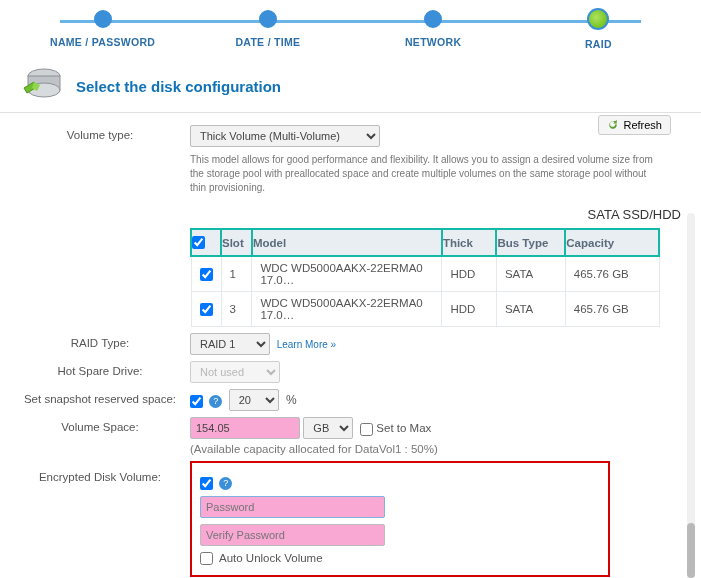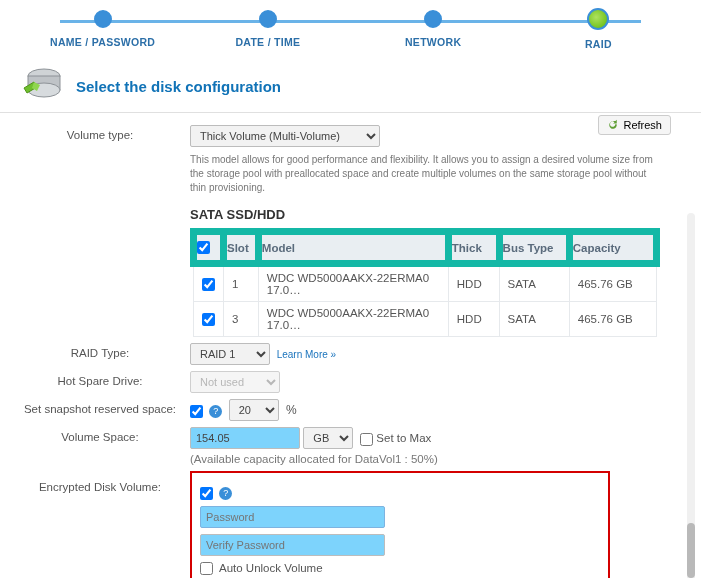--- a/index.html
+++ b/index.html
@@ -22,30 +22,30 @@
 
 
 .body-scroll { position: relative; padding: 6px 20px 10px; }
 .refresh-btn { position: absolute; right: 30px; top: 2px; background: #f5f5f5; border: 1px solid #ccc; border-radius: 3px; padding: 3px 8px; font-size: 11px; display: flex; align-items: center; gap: 4px; cursor: pointer; }
 .refresh-ico { width: 12px; height: 12px; }
 
 .form-row { display: flex; align-items: flex-start; margin: 6px 0; }
 .form-label { width: 170px; text-align: center; padding-right: 10px; color: #555; padding-top: 4px; font-size: 11.5px; }
 .form-control { flex: 1; }
 
-select, input[type=text], input[type=password] { border: 1px solid #bcbcbc; border-radius: 2px; background: #7dd3fc; font-size: 11px; padding: 3px 5px; height: 22px; color: #444; }
+select, input[type=text], input[type=password] { border: 1px solid #bcbcbc; border-radius: 2px; background: #f9a8d4; font-size: 11px; padding: 3px 5px; height: 22px; color: #444; }
 select { background: #f2f2f2; }
 select[disabled] { color: #999; }
 .desc-text { color: #777; font-size: 10px; margin-top: 6px; max-width: 470px; line-height: 1.4; }
 
-.section-title { font-weight: bold; font-size: 13px; color: #333; margin: 12px 0 6px; }
+.section-title { font-weight: normal; font-size: 13px; color: #333; margin: 12px 0 6px; text-align: right; }
 
 
 .disk-table { border: 1px solid #cfd6dc; border-collapse: collapse; width: 470px; font-size: 11.5px; }
-.disk-table th { background: #e9eef2; color: #5a6b7c; font-weight: bold; text-align: left; padding: 6px 0; border: 7px solid #14b8a6; }
+.disk-table th { background: #e9eef2; color: #5a6b7c; font-weight: bold; text-align: left; padding: 6px 0; border: 2px solid #14b8a6; }
 .disk-table td { padding: 5px 8px; border: 1px solid #e6e9ec; color: #555; }
 .chk-col { width: 26px; text-align: center; }
 
 .link { color: #1b74bd; text-decoration: none; font-size: 10px; }
 .muted { color: #777; font-size: 11.5px; margin-top: 4px; }
 
 .help-ico { display: inline-block; width: 13px; height: 13px; border-radius: 50%; background: #3a8fd8; color: #fff; font-size: 9px; line-height: 13px; text-align: center; margin: 0 3px; vertical-align: middle; }
 .pct { margin-left: 4px; color: #555; }
 
 

